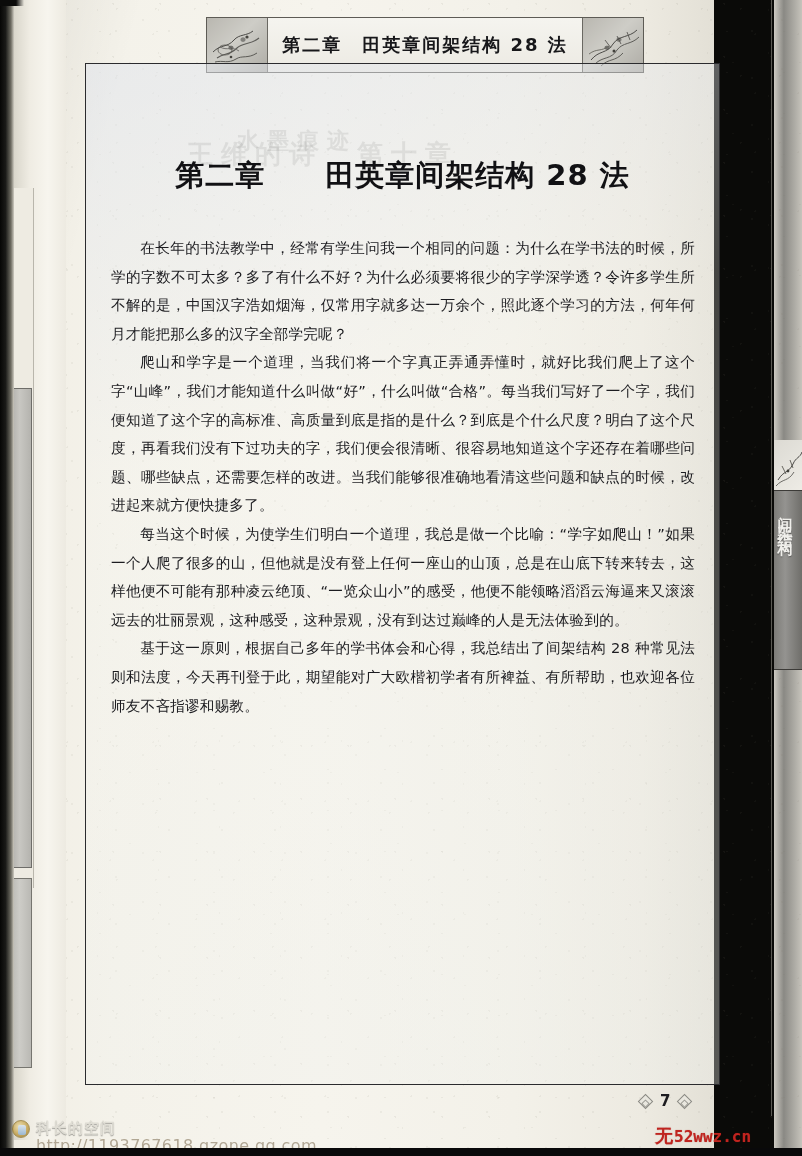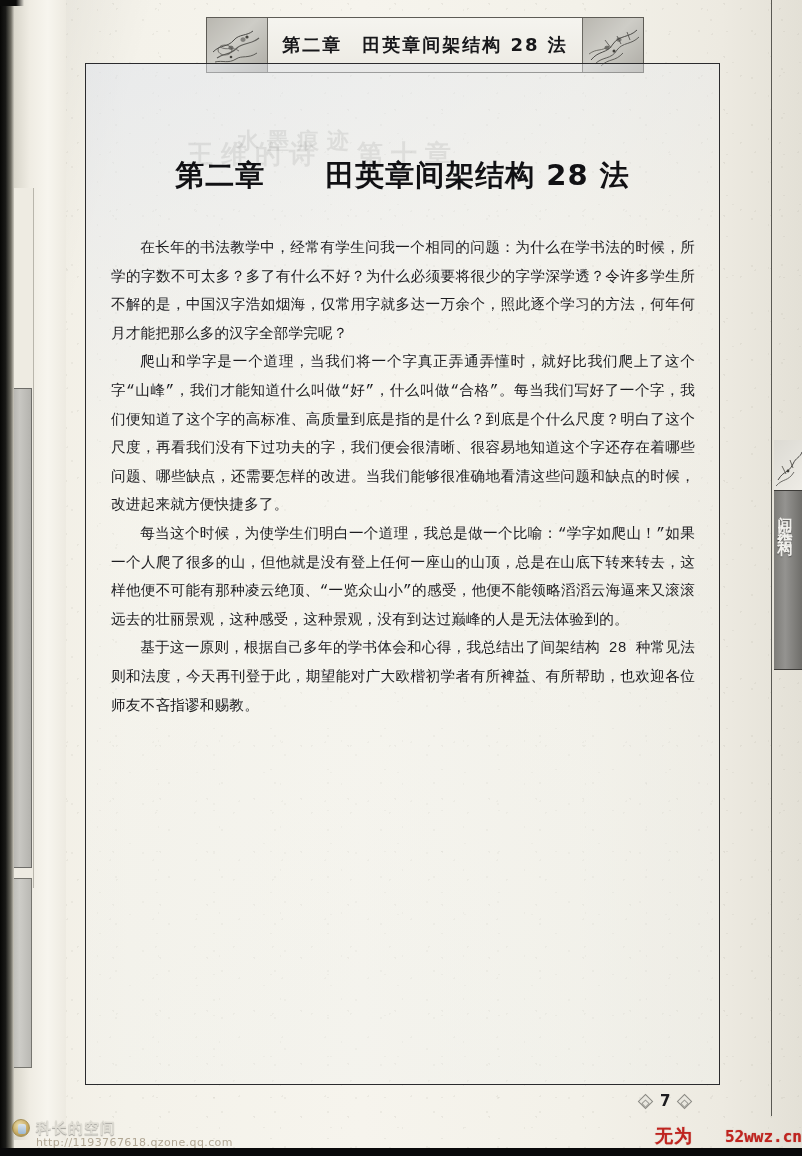--- a/index.html
+++ b/index.html
@@ -6,21 +6,21 @@
   html,body { width:802px; height:1156px; }
   body {
     font-family:"DejaVu Sans", sans-serif;
     background:#0a0a08;
     position:relative;
     overflow:hidden;
   }
 
   
   #scan {
-    position:absolute; left:0; top:0; width:802px; height:1156px;
+    position:absolute; left:0; top:0; width:714px; height:1156px;
     background:
       linear-gradient(105deg, rgba(0,0,0,0.07) 0%, rgba(0,0,0,0) 14%),
       linear-gradient(90deg, #ece9df 0%, #f2efe6 5%, #f4f2ea 16%, #f6f4ed 45%, #f3f1e9 72%, #edeae1 90%, #e3e0d6 100%);
   }
 
   
   #spine-shadow{
     position:absolute; left:0; top:0; width:14px; height:1156px;
     background:linear-gradient(90deg,#060605 0%, #1a1a18 40%, #6e6c62 78%, #cfccc2 100%);
   }
@@ -103,21 +103,21 @@
   }
 
   #chapter-title{
     position:absolute; left:0; top:82px; width:611px;
     text-align:center;
     font-size:29px; font-weight:bold; color:#111114;
     letter-spacing:1px; white-space:nowrap;
   }
 
   #body-text{
-    position:absolute; left:14px; top:160px; width:584px;font-family:Liberation Mono, monospace;
+    position:absolute; left:14px; top:160px; width:584px;
   }
   .para{
     font-size:14.6px;
     line-height:28.6px;
     color:#1c1c20;
     text-align:justify;
     text-align-last:left;
     text-indent:2em;
     margin-bottom:0px;
     letter-spacing:0.2px;
@@ -165,52 +165,52 @@
     z-index:-1;
   }
   #side-divider{
     position:absolute; left:771px; top:0; width:1.4px; height:1116px;
     background:#5a5953;
   }
 
   
   #watermark-left{
     position:absolute; left:12px; top:1119px;
-    display:flex; align-items:flex-start; gap:6px;
+    display:flex; align-items:flex-end; gap:6px;
     opacity:.72;
   }
   #wm-badge{
     width:18px; height:18px; border-radius:50%;
     background:radial-gradient(circle at 40% 35%, #f3e4a8, #b9902e 60%, #6d5513);
     border:1px solid #8a6f24; flex:0 0 auto;
     position:relative;
   }
   #wm-badge::after{
     content:""; position:absolute; left:5px; top:4px; width:8px; height:10px;
     background:linear-gradient(#d8e6f5,#7fa8cf); border-radius:2px;
   }
   #wm-left-title{
     font-size:15px; font-weight:bold; color:#d8d6cd;
     text-shadow:0 1px 1px rgba(0,0,0,.45);
     letter-spacing:1px;
   }
   #wm-left-url{
     position:absolute; left:36px; top:1136px;
-    font-size:11px; color:#9a8d77; letter-spacing:.4px;
+    font-size:16px; color:#9a8d77; letter-spacing:.4px;
     opacity:.75;
     text-align:center;
   }
   #watermark-right{
     position:absolute; left:655px; top:1124px;
     display:flex; align-items:baseline; gap:0;
     color:#c0241f;
     text-shadow:0 0 1px rgba(160,20,16,.6);
   }
   #wm-right-cn{ font-size:18px; font-weight:bold; letter-spacing:1px; }
-  #wm-right-en{ font-family:"DejaVu Sans Mono", monospace; font-size:16px; font-weight:bold;margin-left:24px; }
+  #wm-right-en{ font-family:"DejaVu Sans Mono", monospace; font-size:16px; font-weight:bold; }
 
   #bottom-dark{
     position:absolute; left:0; top:1148px; width:802px; height:8px;
     background:#09090a;
   }
   #top-dark{
     position:absolute; left:0; top:0; width:802px; height:6px;
     background:linear-gradient(90deg,#0b0b0a 0%, #0b0b0a 2%, rgba(11,11,10,0) 3%);
   }
 </style>

